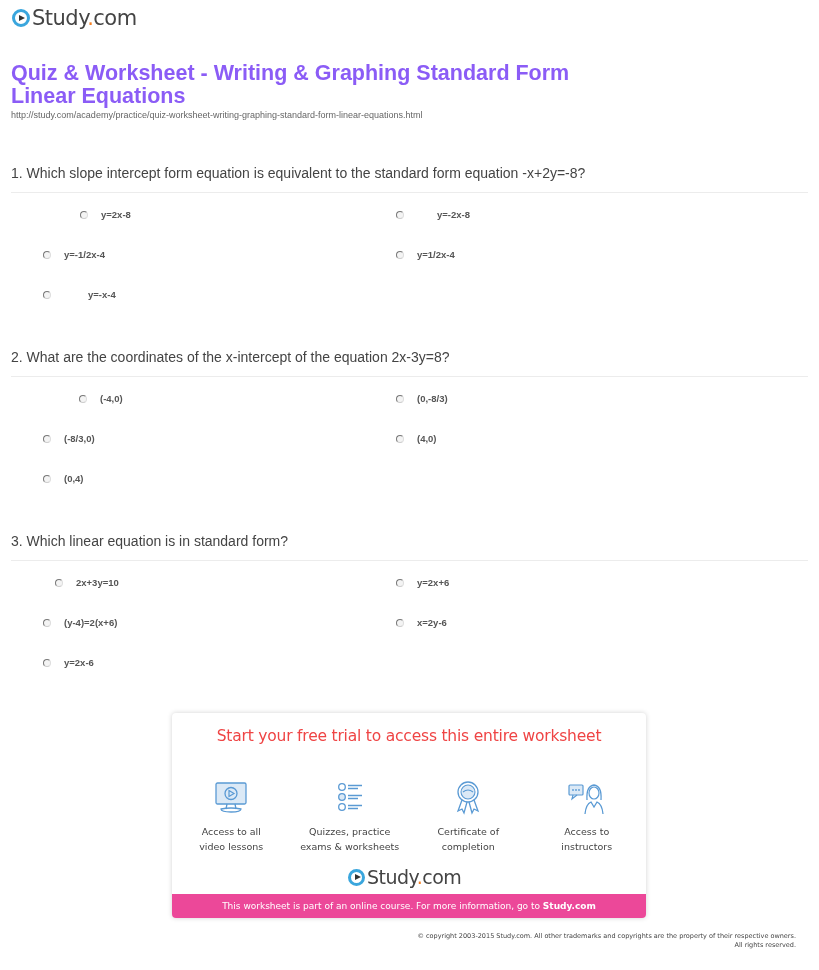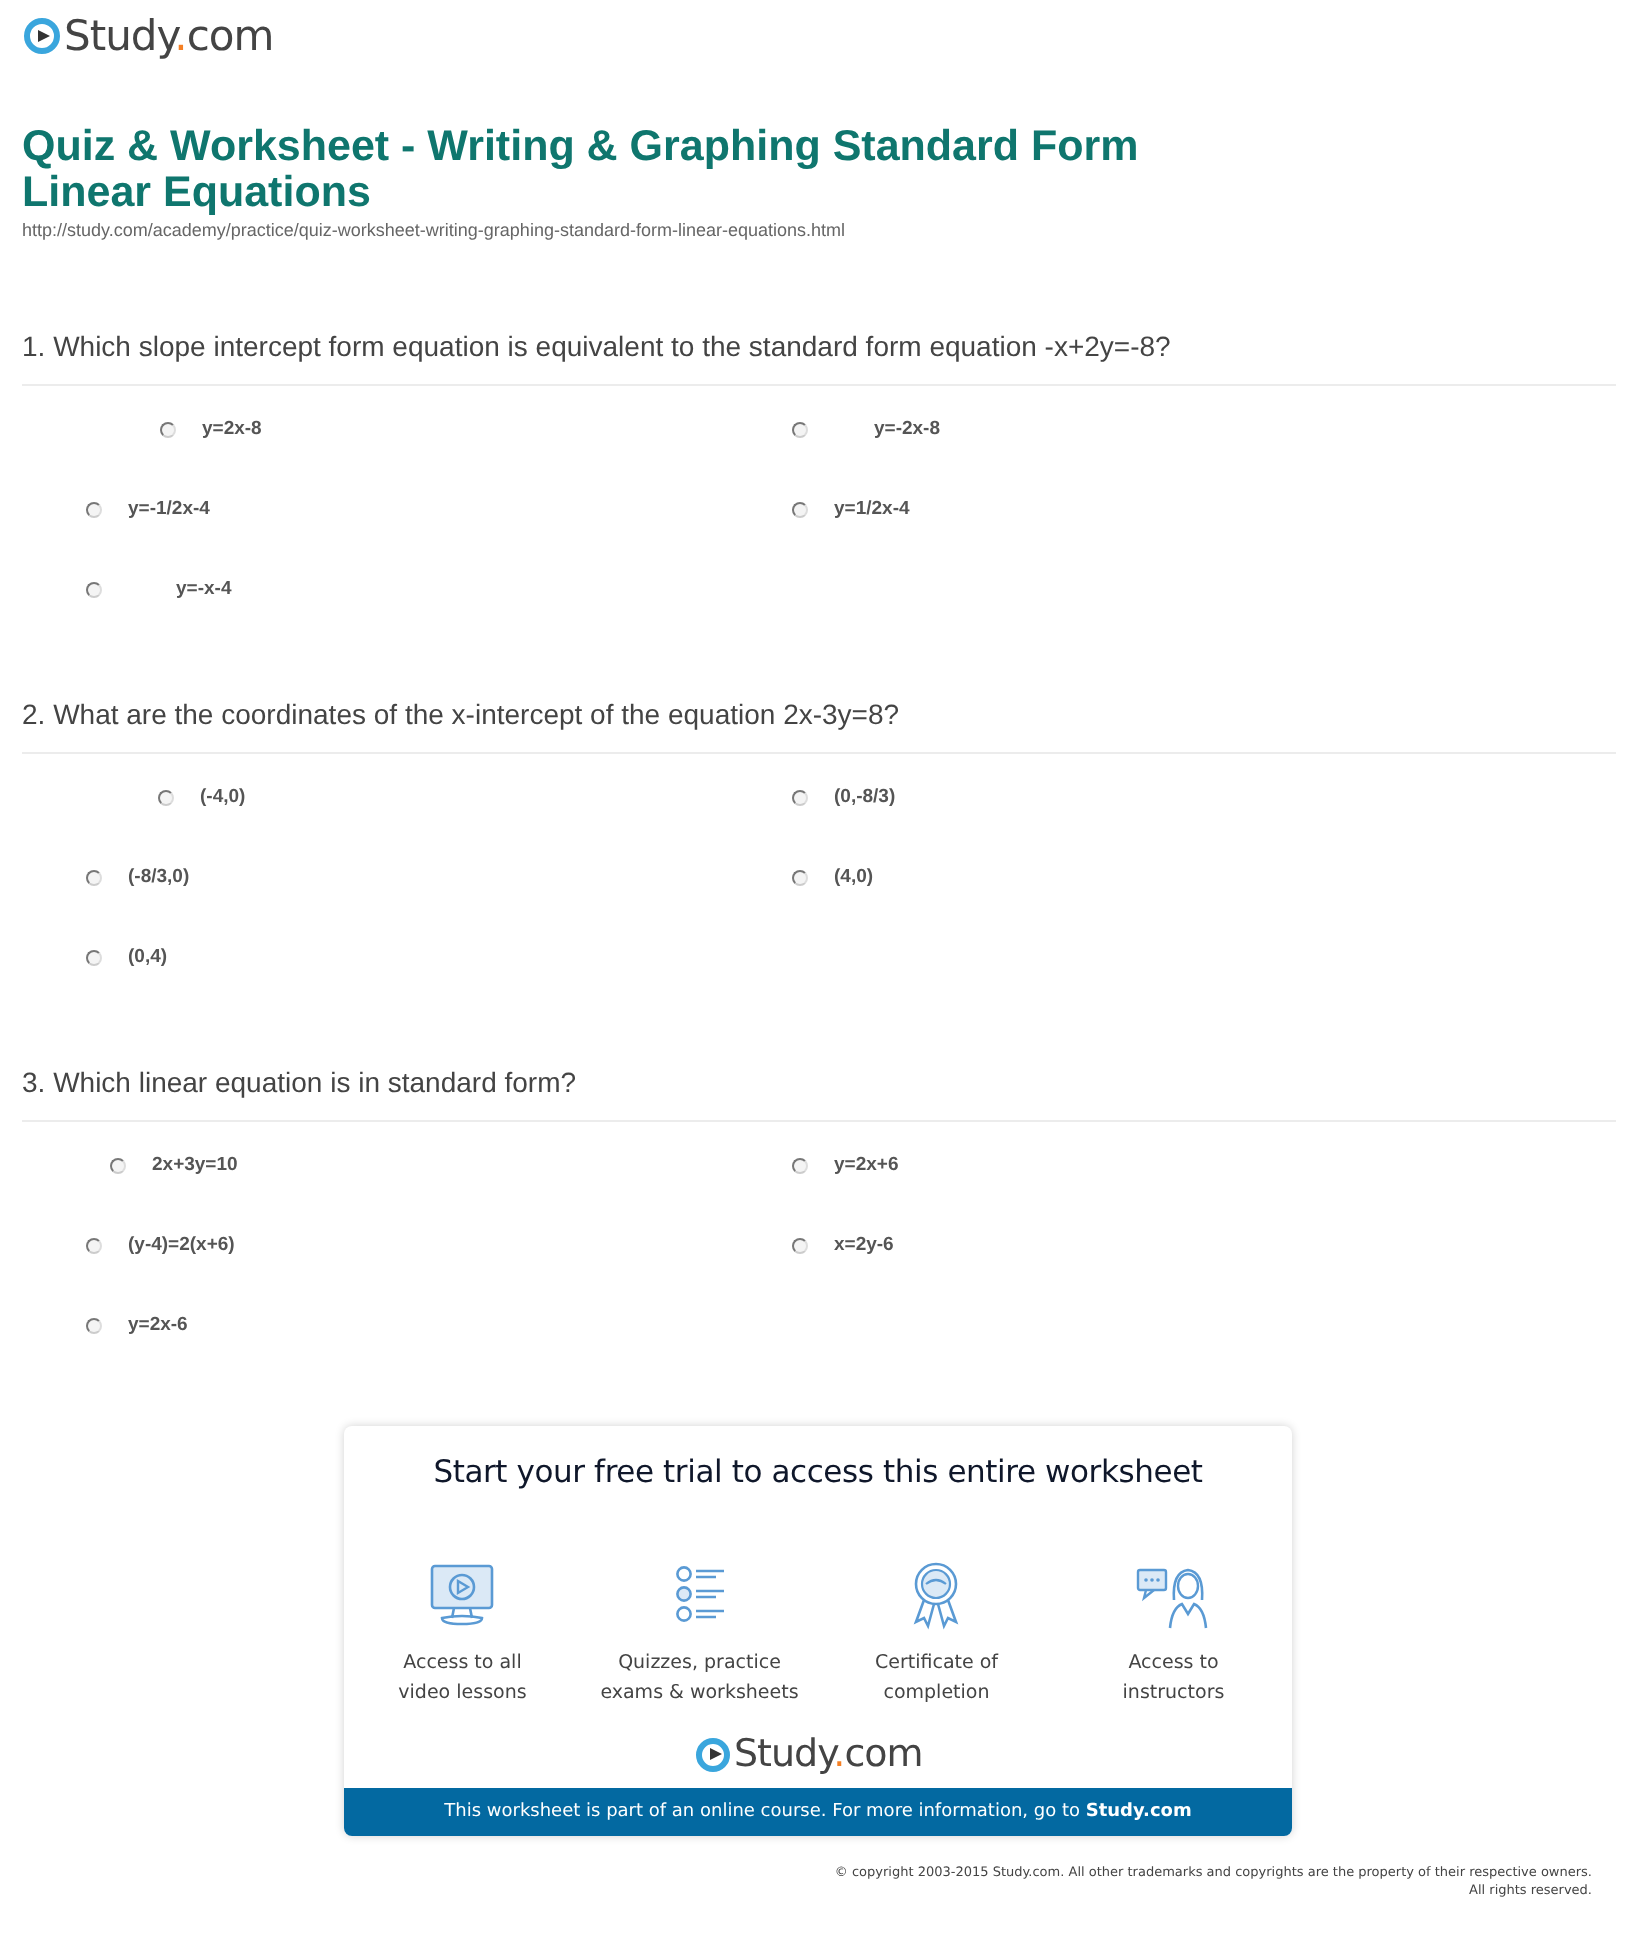--- a/index.html
+++ b/index.html
@@ -9,39 +9,39 @@
     .logo { position: absolute; display: flex; align-items: center; }
     .logo .mark { width: 17px; height: 17px; border-radius: 50%; border: 3px solid #3aa6dd; position: relative; display: inline-block; }
     .logo .mark::before { content: ""; position: absolute; left: 4px; top: 2.5px; border-left: 6px solid #333; border-top: 3.5px solid transparent; border-bottom: 3.5px solid transparent; }
     .logo .word { font-family: "DejaVu Sans", sans-serif; color: #444; letter-spacing: -0.5px; margin-left: 2px; }
     .logo .dot { color: #f58025; }
 
     #top-logo { left: 12px; top: 6px; }
     #top-logo .mark { width: 18px; height: 18px; }
     #top-logo .word { font-size: 21px; }
 
-    .title { position: absolute; left: 11px; top: 62px; width: 620px; font-size: 21.5px; font-weight: bold; color: #0f766e; line-height: 23px; }
+    .title { position: absolute; left: 11px; top: 62px; width: 620px; font-size: 21.5px; font-weight: bold; color: #8b5cf6; line-height: 23px; }
     .url { position: absolute; left: 11px; top: 110px; font-size: 9px; color: #666; }
 
     .question { position: absolute; left: 11px; width: 797px; }
     .q-text { font-size: 14px; color: #444; padding-bottom: 11px; border-bottom: 1px solid #ececec; }
     .options { position: relative; height: 130px; }
     .opt { position: absolute; display: flex; align-items: center; font-size: 9.5px; font-weight: bold; color: #555; }
     .radio { width: 8px; height: 8px; border-radius: 50%; border: 1.5px solid #777; border-right-color: #ddd; border-bottom-color: #ccc; margin-right: 13px; background: #f4f4f4; }
 
     .promo { position: absolute; left: 172px; top: 713px; width: 474px; height: 205px; background: #fff; border-radius: 4px; box-shadow: 0 0 5px rgba(0,0,0,0.18); overflow: hidden; }
-    .promo-head { position: absolute; left: 0; right: 0; top: 14px; text-align: center; font-family: "DejaVu Sans", sans-serif; font-size: 15.5px; color: #0f172a; letter-spacing: -0.2px; }
+    .promo-head { position: absolute; left: 0; right: 0; top: 14px; text-align: center; font-family: "DejaVu Sans", sans-serif; font-size: 15.5px; color: #ef4444; letter-spacing: -0.2px; }
     .promo-sub { position: absolute; left: 0; right: 0; top: 37px; text-align: center; font-family: "DejaVu Sans", sans-serif; font-size: 9px; color: #333; }
     .features { position: absolute; left: 0; right: 0; top: 67px; display: flex; }
     .feature { flex: 1; text-align: center; }
     .feature svg { display: block; margin: 0 auto; }
     .feature-label { margin-top: 8px; font-family: "DejaVu Sans", sans-serif; font-size: 9.5px; color: #444; line-height: 15px; }
     #promo-logo { left: 176px; top: 153px; }
     #promo-logo .word { font-size: 19px; }
-    .promo-bar { position: absolute; left: 0; right: 0; bottom: 0; height: 24px; background: #0369a1; color: #fff; font-family: "DejaVu Sans", sans-serif; font-size: 9px; text-align: center; line-height: 24px; }
+    .promo-bar { position: absolute; left: 0; right: 0; bottom: 0; height: 24px; background: #ec4899; color: #fff; font-family: "DejaVu Sans", sans-serif; font-size: 9px; text-align: center; line-height: 24px; }
     .promo-bar b { font-weight: bold; }
 
     .copyright { position: absolute; left: 0; width: 796px; top: 932px; text-align: right; font-family: "DejaVu Sans", sans-serif; font-size: 6.5px; color: #444; line-height: 9px; }
   </style>
 </head>
 <body>
 
 <div id="top-logo" class="logo">
   <span class="mark"></span>
   <span class="word"><span>Study</span><span class="dot">.</span><span>com</span></span>

